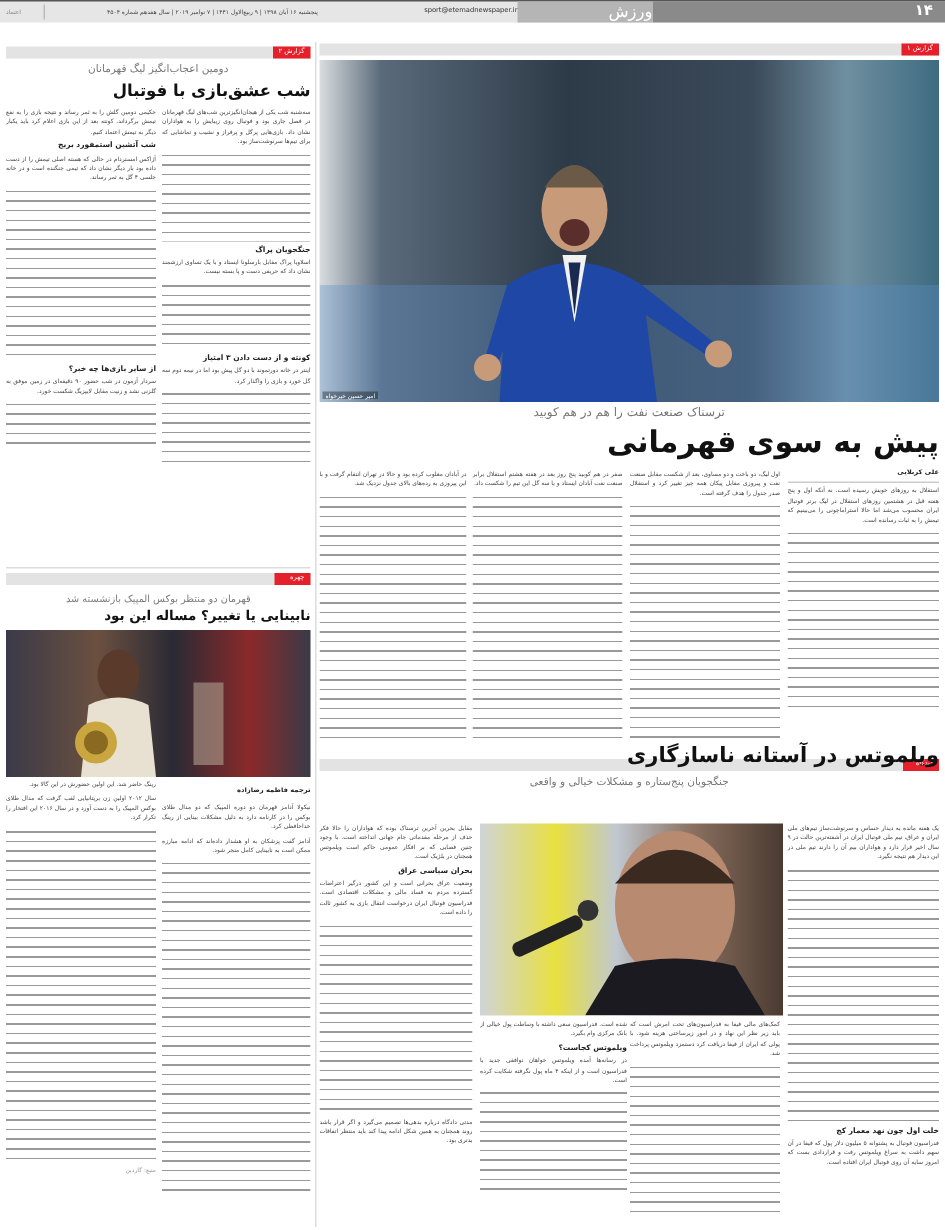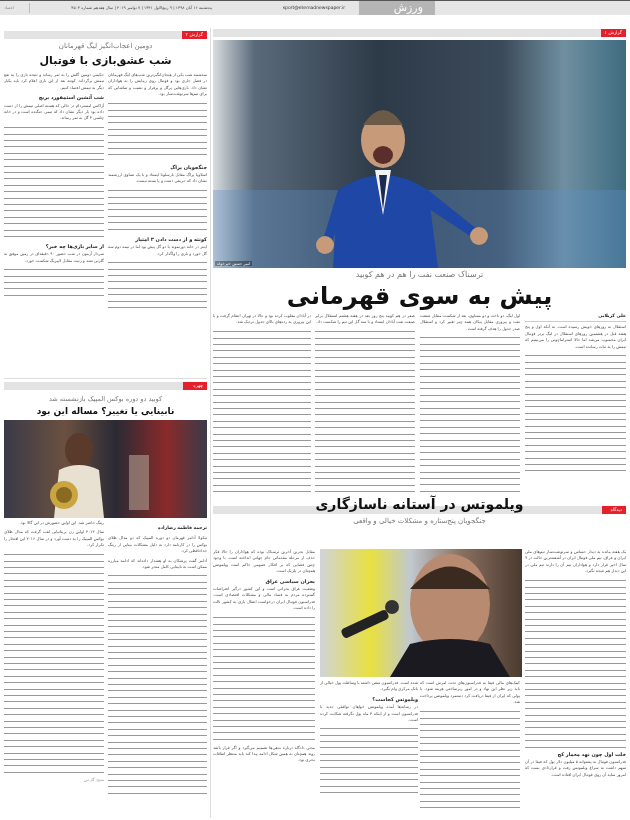--- a/index.html
+++ b/index.html
@@ -1,43 +1,44 @@
 <!DOCTYPE html>
 <html><head>
 <meta charset="utf-8">
 <style>
 *{box-sizing:border-box;margin:0;padding:0}
 body{width:630px;height:820px;background:#fff;font-family:"DejaVu Sans",sans-serif;overflow:hidden;position:relative;direction:rtl}
 .abs{position:absolute}
 
 #topbar{left:0;top:0;width:630px;height:15px;background:#e6e6e6;border-top:1px solid #555;direction:ltr}
 #page-num{right:0;top:0;width:195px;height:14px;background:#8a8a8a;color:#fff;font-size:10px;font-weight:bold;text-align:right;padding-right:8px;line-height:14px}
-#section-name{right:195px;top:0;width:76px;height:14px;background:#b5b5b5;color:#fff;font-size:11px;text-align:right;padding-right:12px;line-height:14px}
+#section-name{right:195px;top:0;width:90px;height:14px;background:#b5b5b5;color:#fff;font-size:11px;text-align:right;padding-right:0;line-height:14px}
 #email{left:260px;top:0;width:85px;height:14px;font-size:4.5px;color:#333;line-height:14px;text-align:right}
 #dateline{left:32px;top:0;width:180px;height:14px;font-size:4px;color:#444;line-height:14px;text-align:right}
 #logo{left:4px;top:2px;width:26px;height:10px;font-size:4px;color:#888;line-height:10px;border-right:1px solid #bbb}
 
 .sbar{height:8px;background:#e3e3e3}
 .sbar .tag{position:absolute;right:0;top:0;height:8px;background:#e5202a;color:#fff;font-size:4.5px;line-height:8px;padding:0 4px;min-width:24px;text-align:right}
 
 .col{font-size:4px;line-height:6.4px;color:#444;text-align:justify;overflow:hidden}
 .col p{margin-bottom:3px}
 .subhead{font-size:5px;font-weight:bold;color:#222;margin:3px 0 2px}
 .kicker{text-align:center;color:#777;font-size:8px}
-.headline{text-align:center;color:#111;font-weight:bold}
+.headline{color:#111;font-weight:bold}
 .byline{font-size:4.5px;font-weight:bold;color:#222;border-bottom:1px solid #ccc;padding-bottom:2px;margin-bottom:2px}
 .divv{width:1px;background:#ddd}
 .photo{overflow:hidden}
 .credit{position:absolute;left:2px;bottom:2px;font-size:4px;color:#fff;background:rgba(0,0,0,.35);padding:0 2px;direction:rtl}
 .lines{background:repeating-linear-gradient(#fff 0,#fff 2.2px,#999 2.2px,#999 3.2px,#fff 3.2px,#fff 6.4px)}
 </style>
 </head>
 <body>
 
 <div id="topbar" class="abs">
+  <div id="page-num" class="abs">۱۴</div>
   <div id="section-name" class="abs">ورزش</div>
   <div id="email" class="abs">sport@etemadnewspaper.ir</div>
   <div id="dateline" class="abs">پنجشنبه ۱۶ آبان ۱۳۹۸ | ۹ ربیع‌الاول ۱۴۴۱ | ۷ نوامبر ۲۰۱۹ | سال هفدهم شماره ۴۵۰۴</div>
   <div id="logo" class="abs">اعتماد</div>
 </div>
 
 <div class="abs sbar" style="left:213px;top:29px;width:413px">
   <span class="tag">گزارش ۱</span>
 </div>
 <div class="abs photo" style="left:213px;top:40px;width:413px;height:228px;background:linear-gradient(90deg,#d9dde0 0%,#5a6a7a 10%,#2d3a48 40%,#3b4a5a 70%,#6f8fa0 85%,#3e6b80 100%)">
@@ -50,21 +51,21 @@
     <path d="M162 130 L170 175 L178 130 Z" fill="#f2f2f2"></path>
     <path d="M166 135 L170 170 L174 135 Z" fill="#1a2a50"></path>
     <path d="M125 150 L110 200 L118 205 L135 160 Z" fill="#1f47a6"></path>
     <circle cx="112" cy="205" r="9" fill="#c79a7a"></circle>
     <path d="M215 150 L265 190 L260 198 L210 165 Z" fill="#1f47a6"></path>
     <circle cx="266" cy="196" r="9" fill="#c79a7a"></circle>
   </svg>
   <span class="credit">امیر حسین خیرخواه</span>
 </div>
 <div class="abs kicker" style="left:213px;top:270px;width:413px">ترسناک صنعت نفت را هم در هم کوبید</div>
-<div class="abs headline" style="left:213px;top:282px;width:413px;font-size:24px">پیش به سوی قهرمانی</div>
+<div class="abs headline" style="left:213px;top:282px;width:413px;font-size:20px">پیش به سوی قهرمانی</div>
 
 <div class="abs col" style="left:525px;top:313px;width:101px;height:195px">
   <div class="byline">علی کربلایی</div>
   <p>استقلال به روزهای خوبش رسیده است. نه آنکه اول و پنج هفته قبل در هشتمین روزهای استقلال در لیگ برتر فوتبال ایران محسوب می‌شد اما حالا استراماچونی را می‌بینیم که تیمش را به ثبات رسانده است.</p>
   <div class="lines" style="height:120px"></div>
 </div>
 <div class="abs col" style="left:420px;top:313px;width:100px;height:195px">
   <p>اول لیگ، دو باخت و دو مساوی، بعد از شکست مقابل صنعت نفت و پیروزی مقابل پیکان همه چیز تغییر کرد و استقلال صدر جدول را هدف گرفته است.</p>
   <div class="lines" style="height:160px"></div>
 </div>
@@ -99,21 +100,21 @@
   <p>آژاکس امستردام در حالی که هسته اصلی تیمش را از دست داده بود بار دیگر نشان داد که تیمی جنگنده است و در خانه چلسی ۴ گل به ثمر رساند.</p>
   <div class="lines" style="height:115px"></div>
   <div class="subhead">از سایر بازی‌ها چه خبر؟</div>
   <p>سردار آزمون در شب حضور ۹۰ دقیقه‌ای در زمین موفق به گلزنی نشد و زنیت مقابل لایپزیگ شکست خورد.</p>
   <div class="lines" style="height:30px"></div>
 </div>
 
 <div class="abs sbar" style="left:4px;top:382px;width:203px">
   <span class="tag">چهره</span>
 </div>
-<div class="abs kicker" style="left:4px;top:395px;width:203px;font-size:6.5px">کوبید دو دوره بوکس المپیک بازنشسته شد</div>
+<div class="abs kicker" style="left:4px;top:395px;width:203px;font-size:6.5px">قهرمان دو منتظر بوکس المپیک بازنشسته شد</div>
 <div class="abs headline" style="left:4px;top:406px;width:203px;font-size:9px">نابینایی یا تغییر؟ مساله این بود</div>
 <div class="abs photo" style="left:4px;top:420px;width:203px;height:98px;background:linear-gradient(90deg,#3a3a48 0%,#6b5040 30%,#2a2a35 55%,#8a2a2a 80%,#3a3a48 100%)">
   <svg width="203" height="98" viewBox="0 0 203 98">
     <ellipse cx="75" cy="30" rx="14" ry="17" fill="#5a3a2a"></ellipse>
     <path d="M50 98 L55 50 Q75 40 95 50 L100 98 Z" fill="#e8e0d0"></path>
     <circle cx="60" cy="75" r="14" fill="#c9a640"></circle>
     <circle cx="60" cy="75" r="8" fill="#8a6a20"></circle>
     <rect x="125" y="35" width="20" height="55" fill="#b0a090" opacity=".6"></rect>
   </svg>
 </div>

